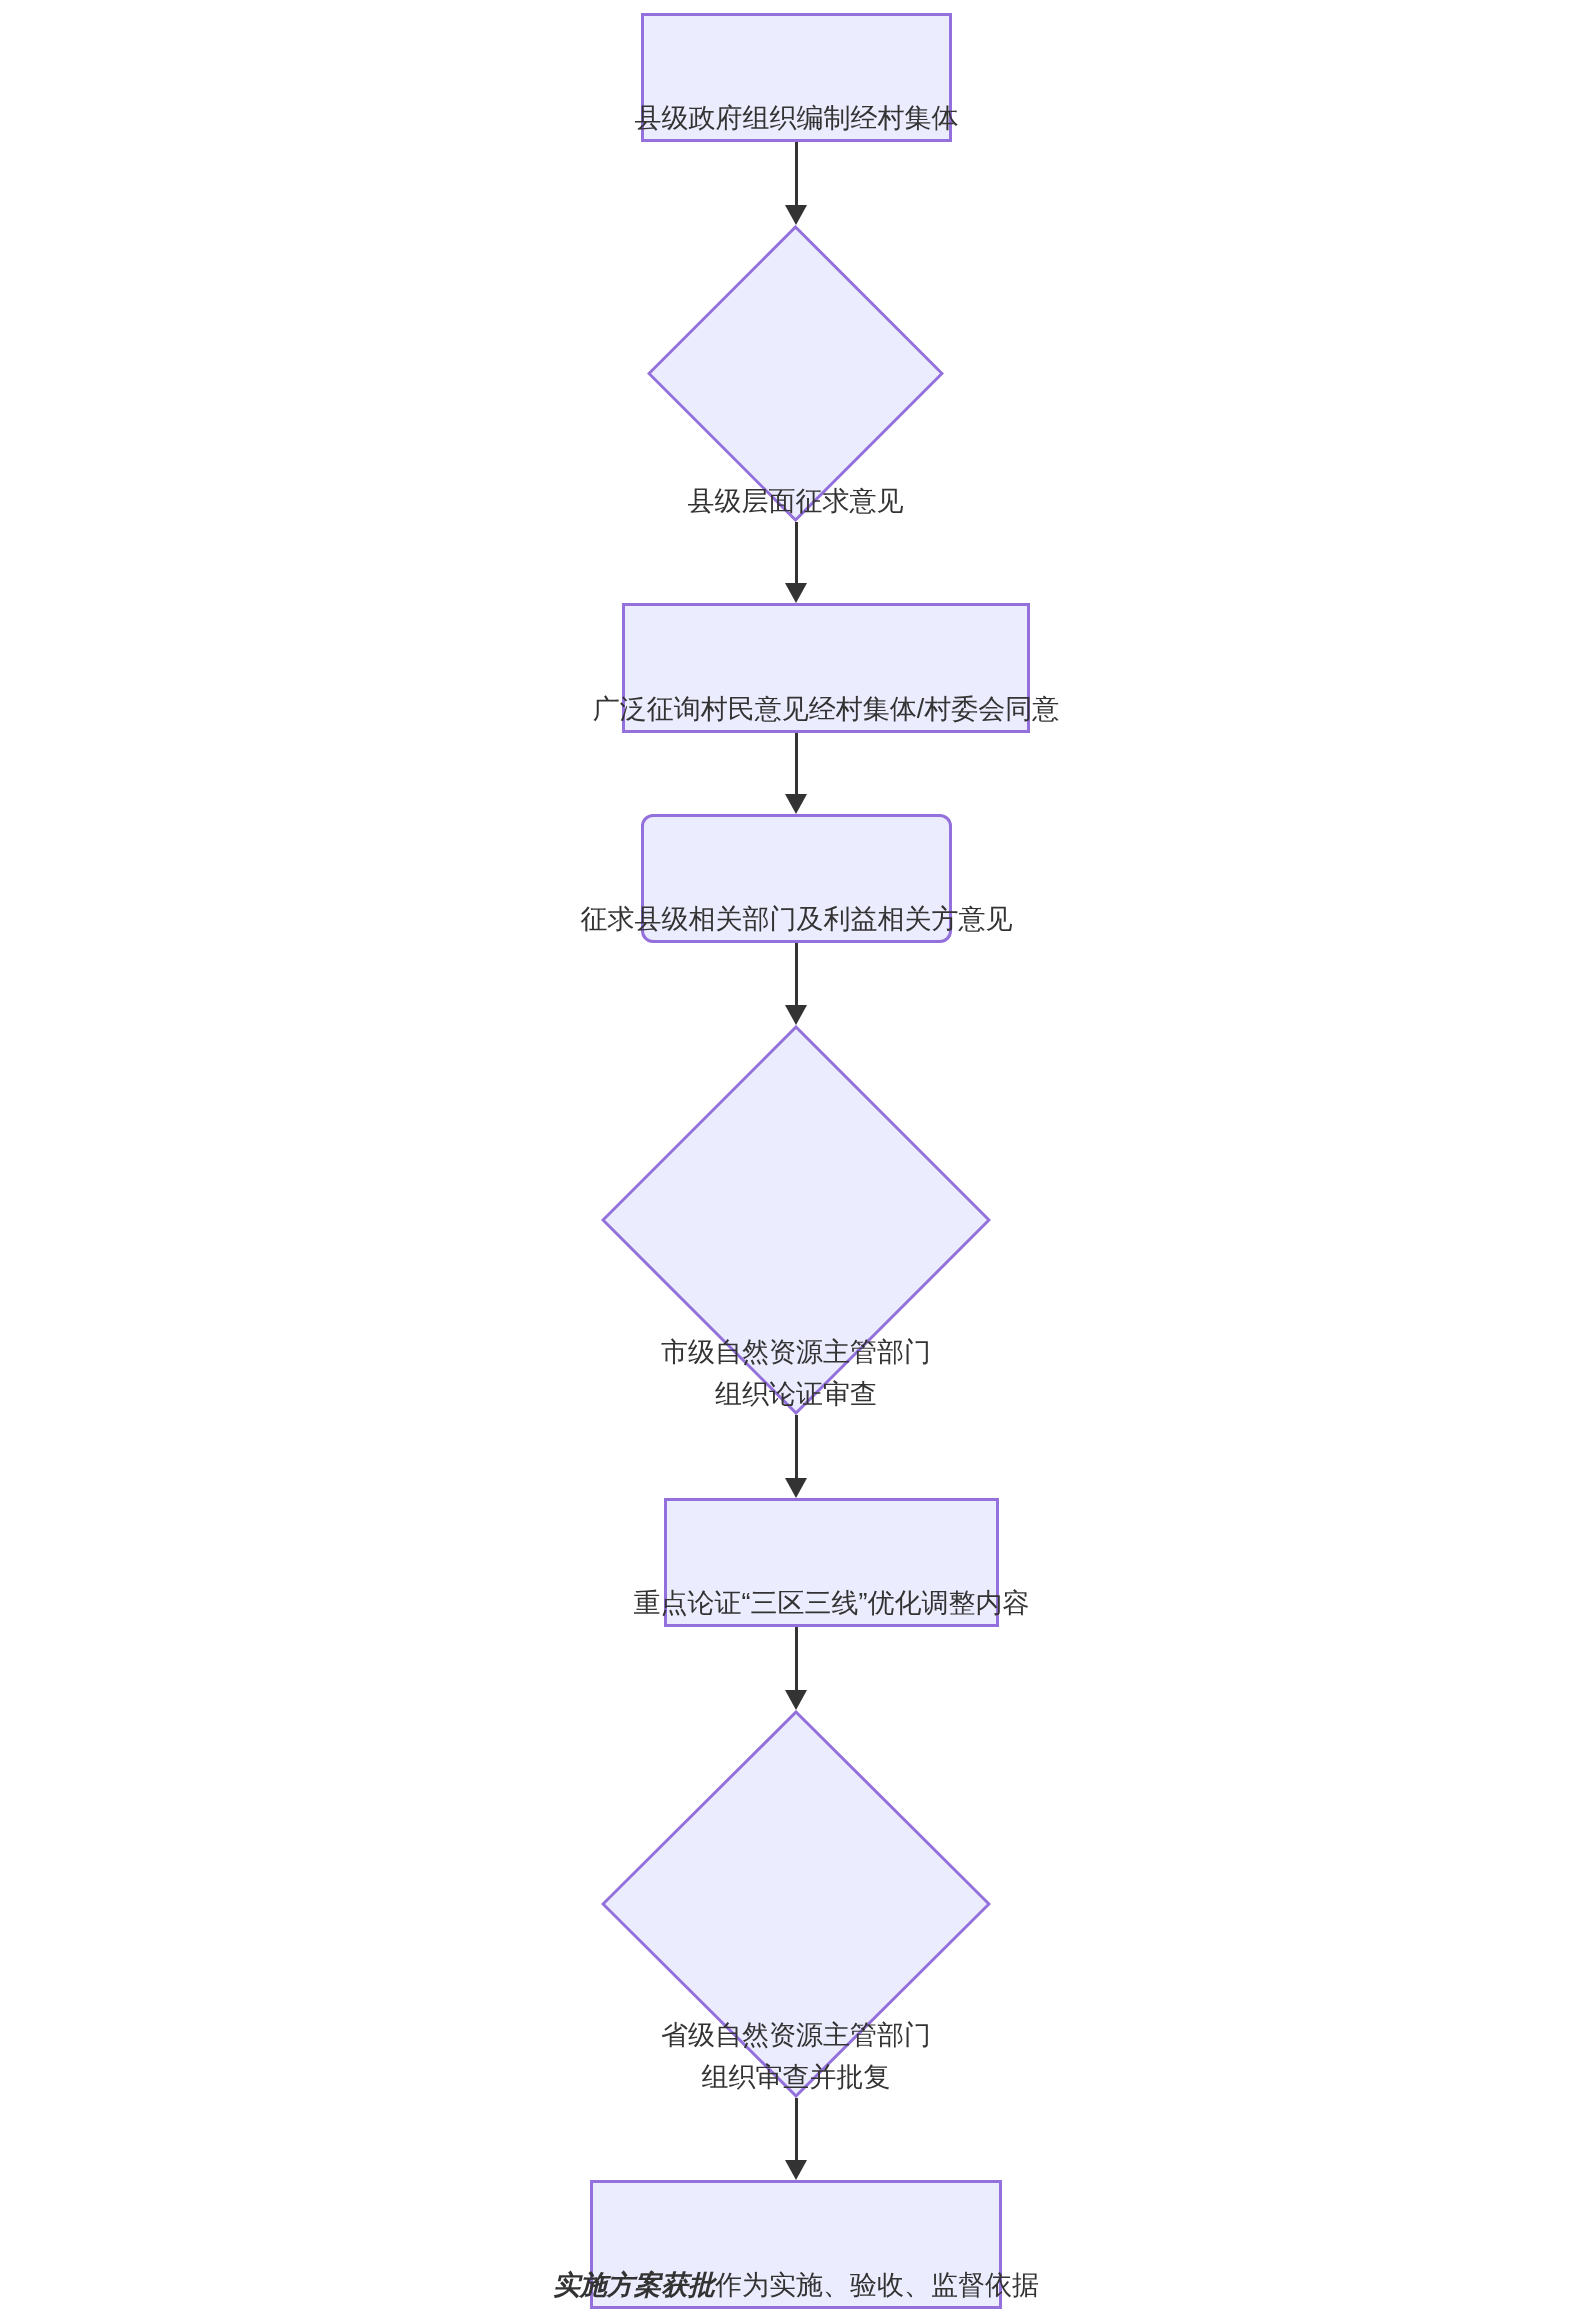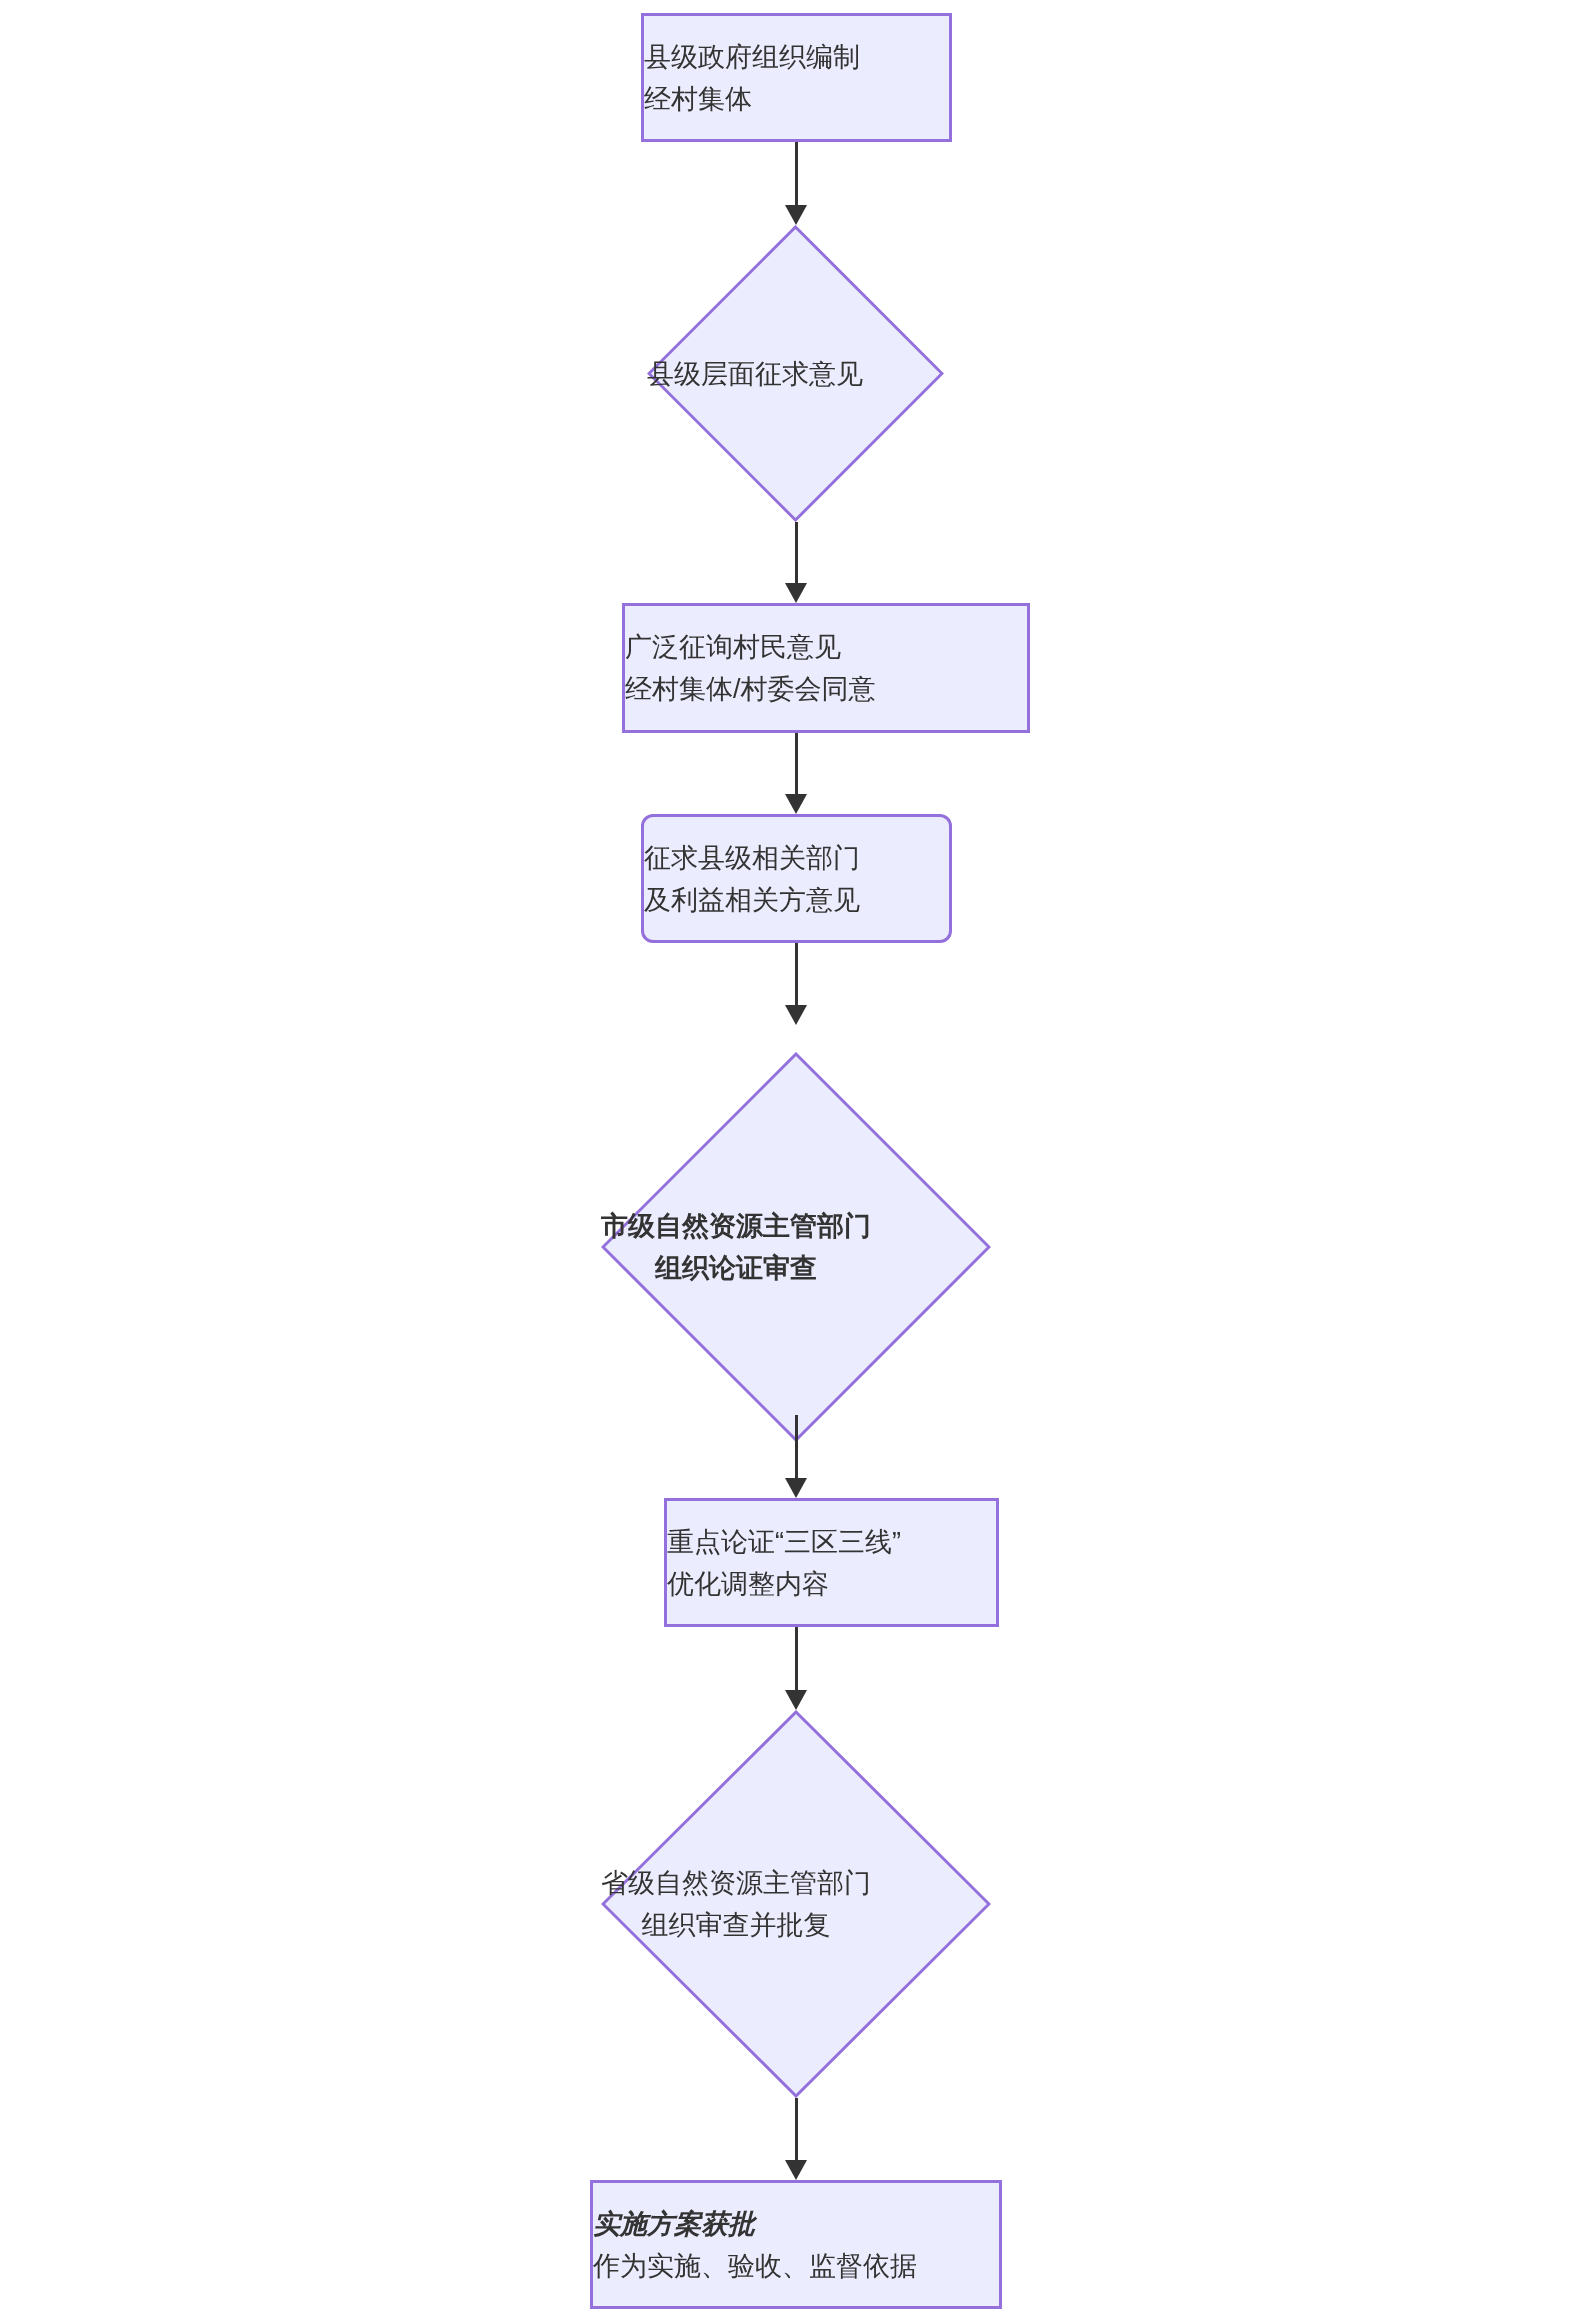--- a/index.html
+++ b/index.html
@@ -19,22 +19,21 @@
     position: relative;
     width: 1592px;
     height: 2323px;
     background: var(--bg);
     overflow: hidden;
   }
   .node {
     position: absolute;
     box-sizing: border-box;
     display: flex;
-    flex-direction: column;
-    align-items: flex-start;
+    align-items: flex-end;
     justify-content: center;
     text-align: center;
     color: var(--text);
     font-size: 27px;
     line-height: 42px;
     white-space: nowrap;
   }
   .rect {
     background: var(--fill);
     border: 3px solid var(--border);
@@ -127,21 +126,21 @@
   <div class="node rect" style="left:641px; top:814px; width:311px; height:129px;border-radius:12px;">
     <span>征求县级相关部门</span>
     <span>及利益相关方意见</span>
   </div>
 
   <div class="arrow" style="top:943px; height:82px;">
     <div class="shaft"></div>
     <div class="head"></div>
   </div>
 
-  <div class="node diamond" style="left:601px; top:1052px; width:390px; height:390px;font-weight:bold;">
+  <div class="node diamond" style="left:601px; top:1025px; width:390px; height:390px;">
     <svg width="390" height="390" viewBox="0 0 394 394">
       <polygon points="197,2 392,197 197,392 2,197"></polygon>
     </svg>
     <div class="label">
       <span>市级自然资源主管部门</span>
       <span>组织论证审查</span>
     </div>
   </div>
 
   <div class="arrow" style="top:1415px; height:83px;">

